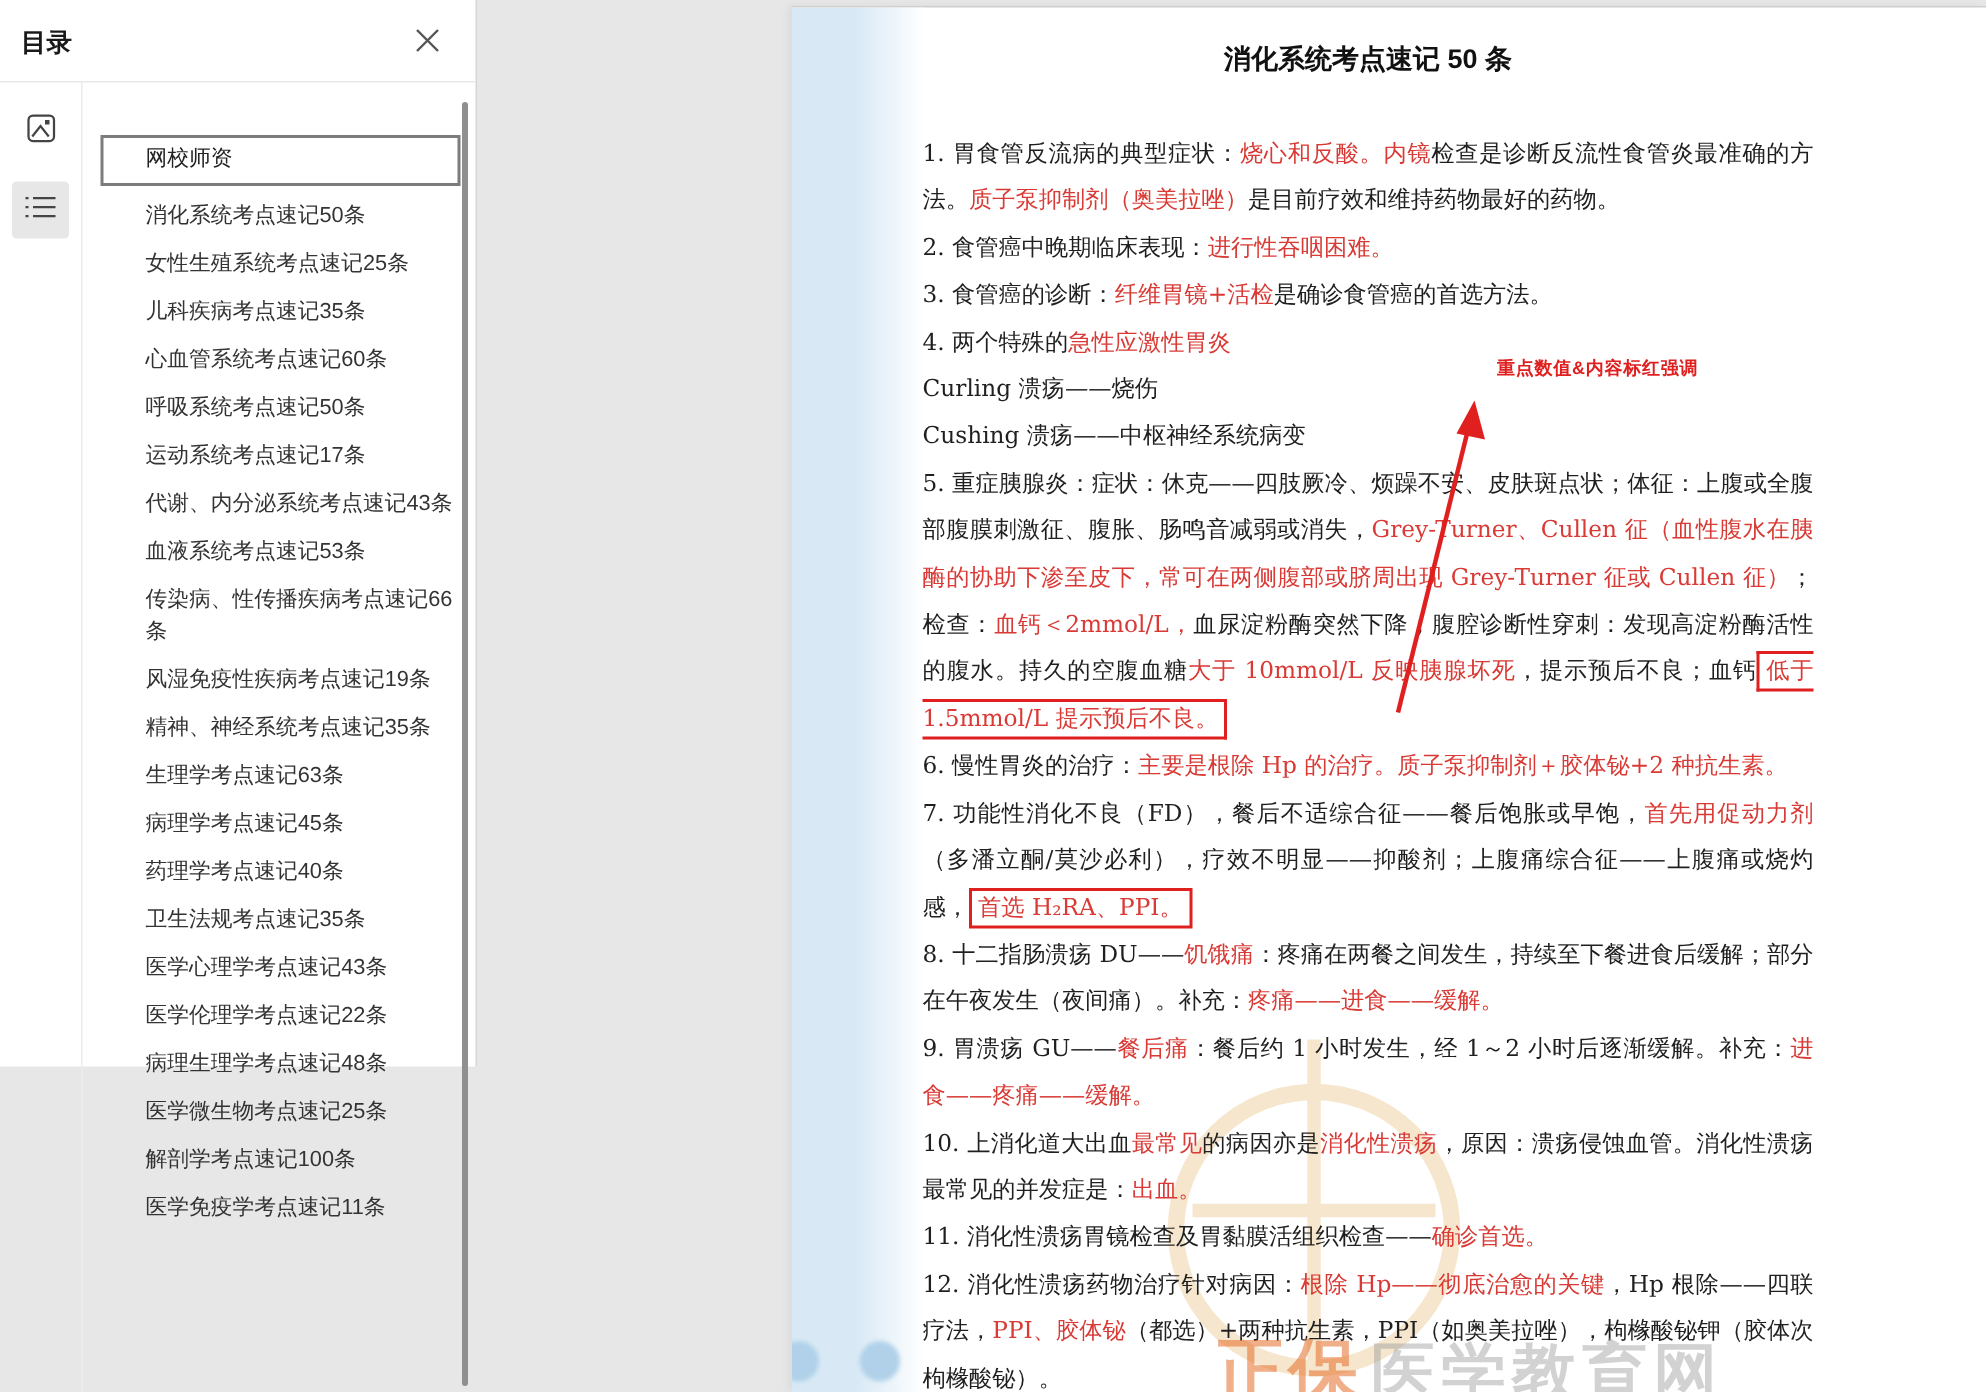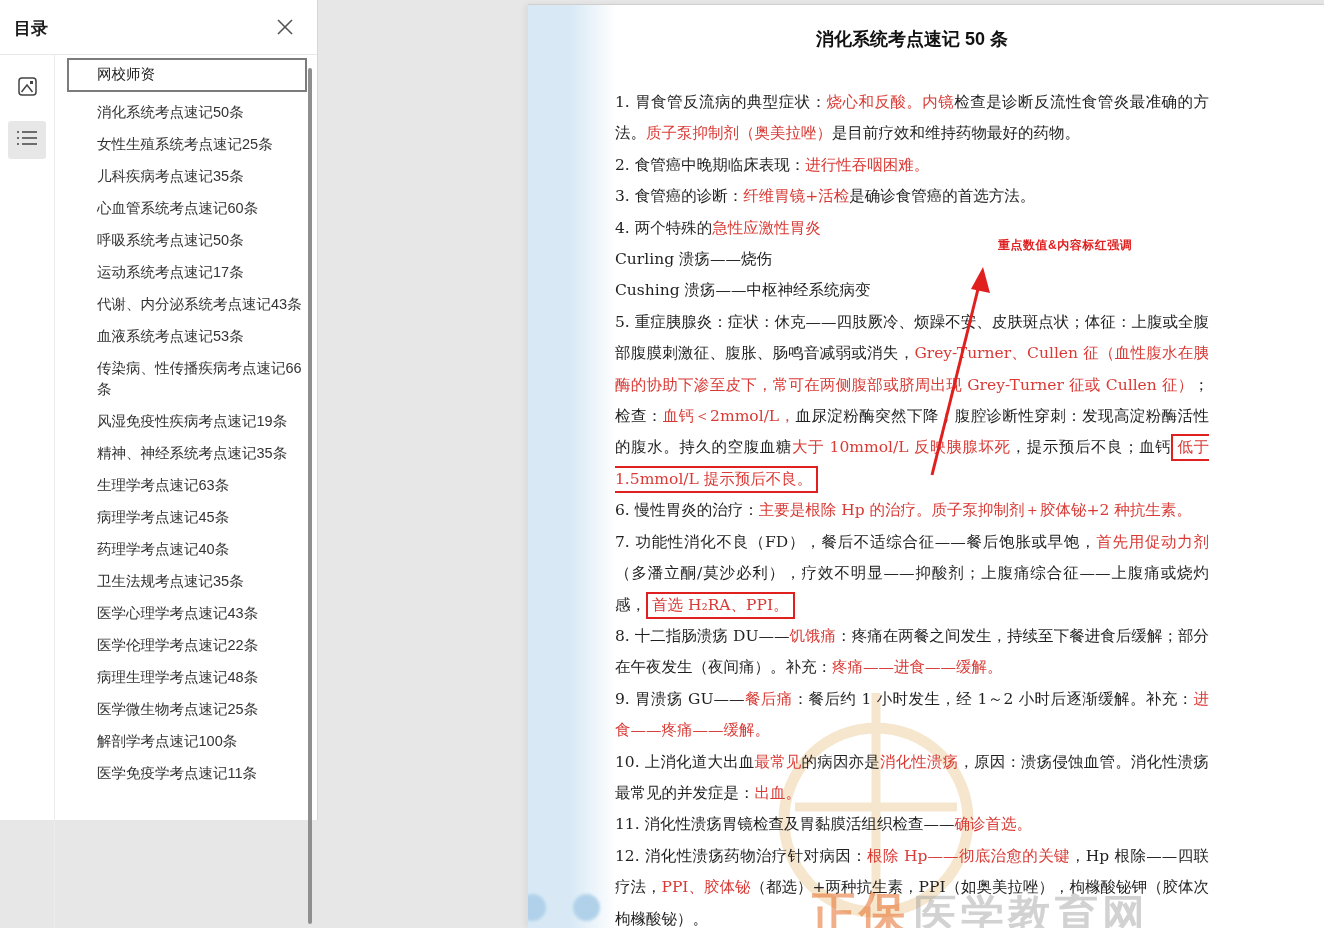--- a/index.html
+++ b/index.html
@@ -1,34 +1,34 @@
 <!DOCTYPE html>
 <html style="--red-text: #d93a35; --red-accent: #e01f1f;"><head>
 <meta charset="utf-8">
 <style>
   * { margin:0; padding:0; box-sizing:border-box; }
   html,body { width:1324px; height:928px; overflow:hidden; background:#e7e7e7;
               font-family:"Liberation Sans","DejaVu Sans",sans-serif; }
 
   
-  .sidebar { position:absolute; left:0; top:0; width:318px; height:820px;
+  .sidebar { position:absolute; left:0; top:0; width:318px; height:711px;
              background:#ffffff; border-right:1px solid #d6d6d6; z-index:5; }
   .sb-header { position:relative; height:55px; border-bottom:1px solid #e8e8e8; }
   .sb-title { position:absolute; left:14px; top:17px; font-size:17px; font-weight:bold; color:#1a1a1a; }
   .sb-close { position:absolute; right:22px; top:17px; width:20px; height:20px; cursor:pointer; }
   .sb-close svg { stroke:#555; stroke-width:1.6; }
   .rail { position:absolute; left:0; top:55px; width:55px; height:873px; border-right:1px solid #ececec; }
   .rail-btn { width:38px; height:38px; margin:14px 0 0 8px; display:flex; align-items:center;
               justify-content:center; border-radius:3px; cursor:pointer; }
   .rail-btn.selected { background:#e7e7e7; }
   .rail-btn svg { stroke:#444; fill:none; stroke-width:1.5; }
   .toc { position:absolute; left:67px; top:58px; width:240px; }
   .toc-item { font-size:14.5px; line-height:21px; color:#333; padding:5px 4px 6px 30px;
               cursor:pointer; }
-  .toc-item.active { border:2px solid #7c7c7c; padding:4px 4px 5px 28px; margin-bottom:5px; color:#222; }
+  .toc-item.active { border:2px solid #7c7c7c; padding:4px 4px 5px 28px; margin-bottom:5px; color:#222;margin-top:32px; }
   .sb-scrollbar { position:absolute; right:5px; top:68px; width:4px; height:856px;
                   background:#8f8f8f; border-radius:2px; }
 
   
   .page-wrap { position:absolute; left:319px; top:0; width:928px; height:928px; background:#e7e7e7; }
   .page { position:absolute; left:209px; top:4px; width:796px; height:924px; background:#ffffff;
           border-top:1px solid #cfcfcf; box-shadow:-3px 0 6px rgba(0,0,0,.06); overflow:hidden; }
   .page-bluestrip { position:absolute; left:0; top:0; width:88px; height:100%;
           background:linear-gradient(to right,#d8e9f5 0%,#d8e9f5 48%,#ffffff 100%); }
   .page-dot { position:absolute; width:27px; height:27px; border-radius:50%;

